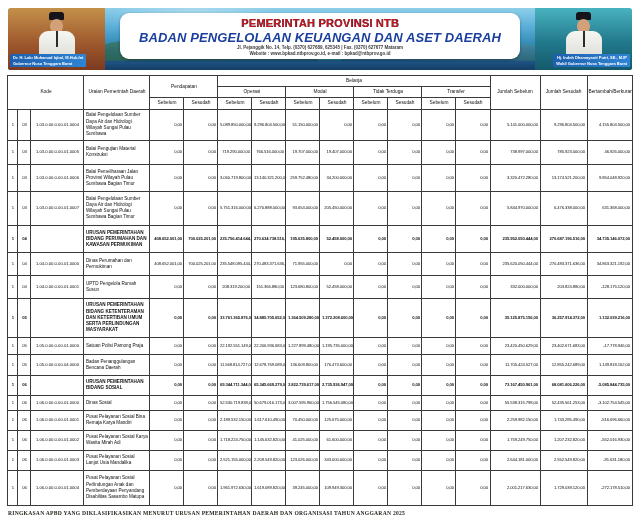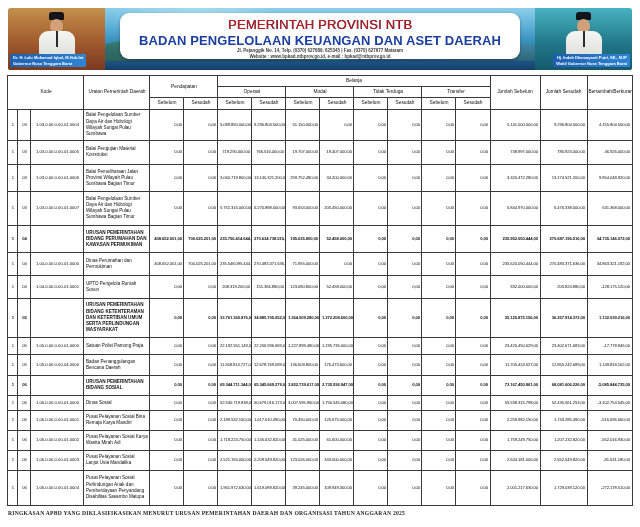--- a/index.html
+++ b/index.html
@@ -31,23 +31,23 @@
     background:#2b2b2b; transform:translateX(-50%); }
 
   .ribbon { position:absolute; bottom:3px; z-index:3; background:linear-gradient(90deg,#1d5fae,#2f84d4);
     color:#fff; font-size:4px; font-weight:bold; line-height:1.35; padding:1px 3px;
     border-radius:1px; white-space:nowrap; }
   .ribbon.left { left:2px; } .ribbon.right { right:2px; text-align:right; }
 
   .title-panel { position:absolute; left:112px; right:112px; top:5px; height:46px; z-index:3;
     background:#fff; border-radius:9px; text-align:center; padding-top:4px;
     box-shadow:0 1px 3px rgba(0,0,0,.35); }
-  .t1 { color:#c41919; font-weight:normal; font-size:13px; letter-spacing:.2px;
+  .t1 { color:#c41919; font-weight:bold; font-size:11px; letter-spacing:.2px;
     text-shadow:.4px .4px 0 #16295f;text-align:center; }
-  .t2 { color:#1a3f9e; font-weight:bold; font-size:13px; letter-spacing:.1px; margin-top:0.5px; }
+  .t2 { color:#1a3f9e; font-weight:bold; font-size:13px; letter-spacing:.1px; margin-top:0.5px;font-style:italic; }
   .t3, .t4 { color:#3a3a3a; font-weight:bold; font-size:4.5px; line-height:1.35; }
 
   
   table { border-collapse:collapse; table-layout:fixed; width:624px; margin:5px auto 0; }
   th, td { border:0.6px solid #3a3a3a; vertical-align:middle; overflow:hidden; color:#111; }
   th { font-weight:normal; font-size:4.8px; text-align:center; padding:2px 1px; line-height:1.3; }
   td { font-size:4.6px; line-height:1.33; padding:1.5px 1.5px; }
   td.code { text-align:center; font-size:4.2px; white-space:nowrap; }
   td.num  { text-align:right; font-size:4.2px; white-space:nowrap; letter-spacing:-0.1px; }
   tr.bold-row td { font-weight:bold; }

